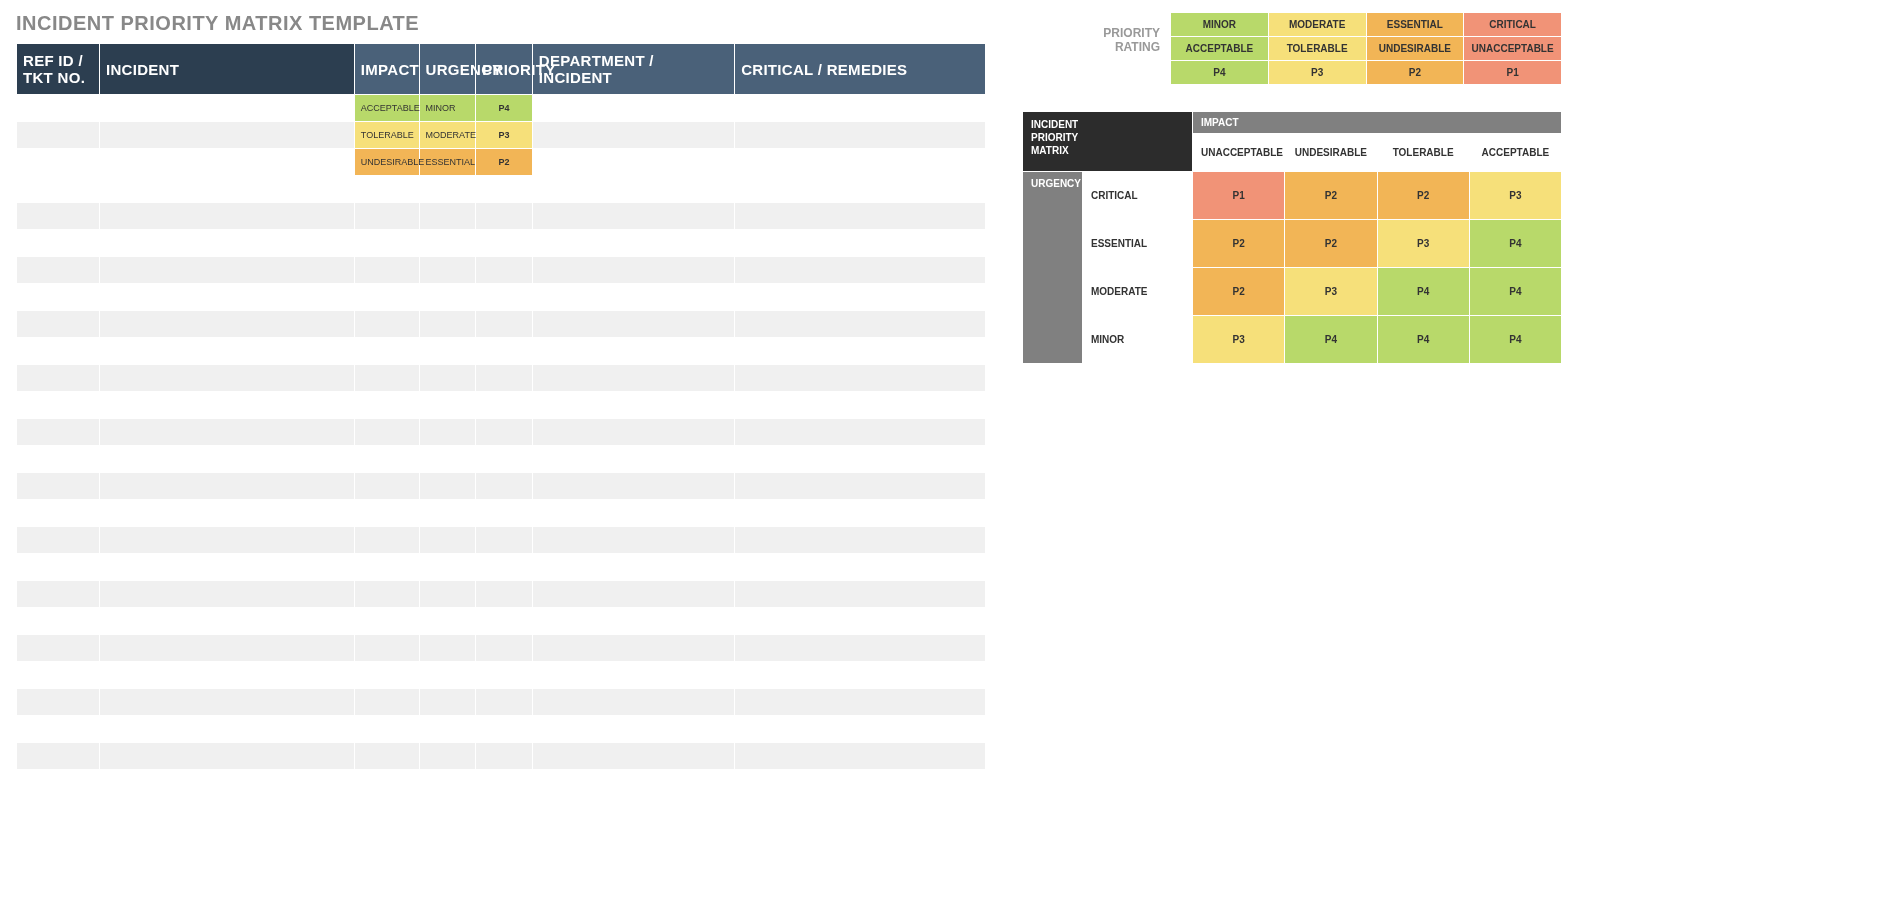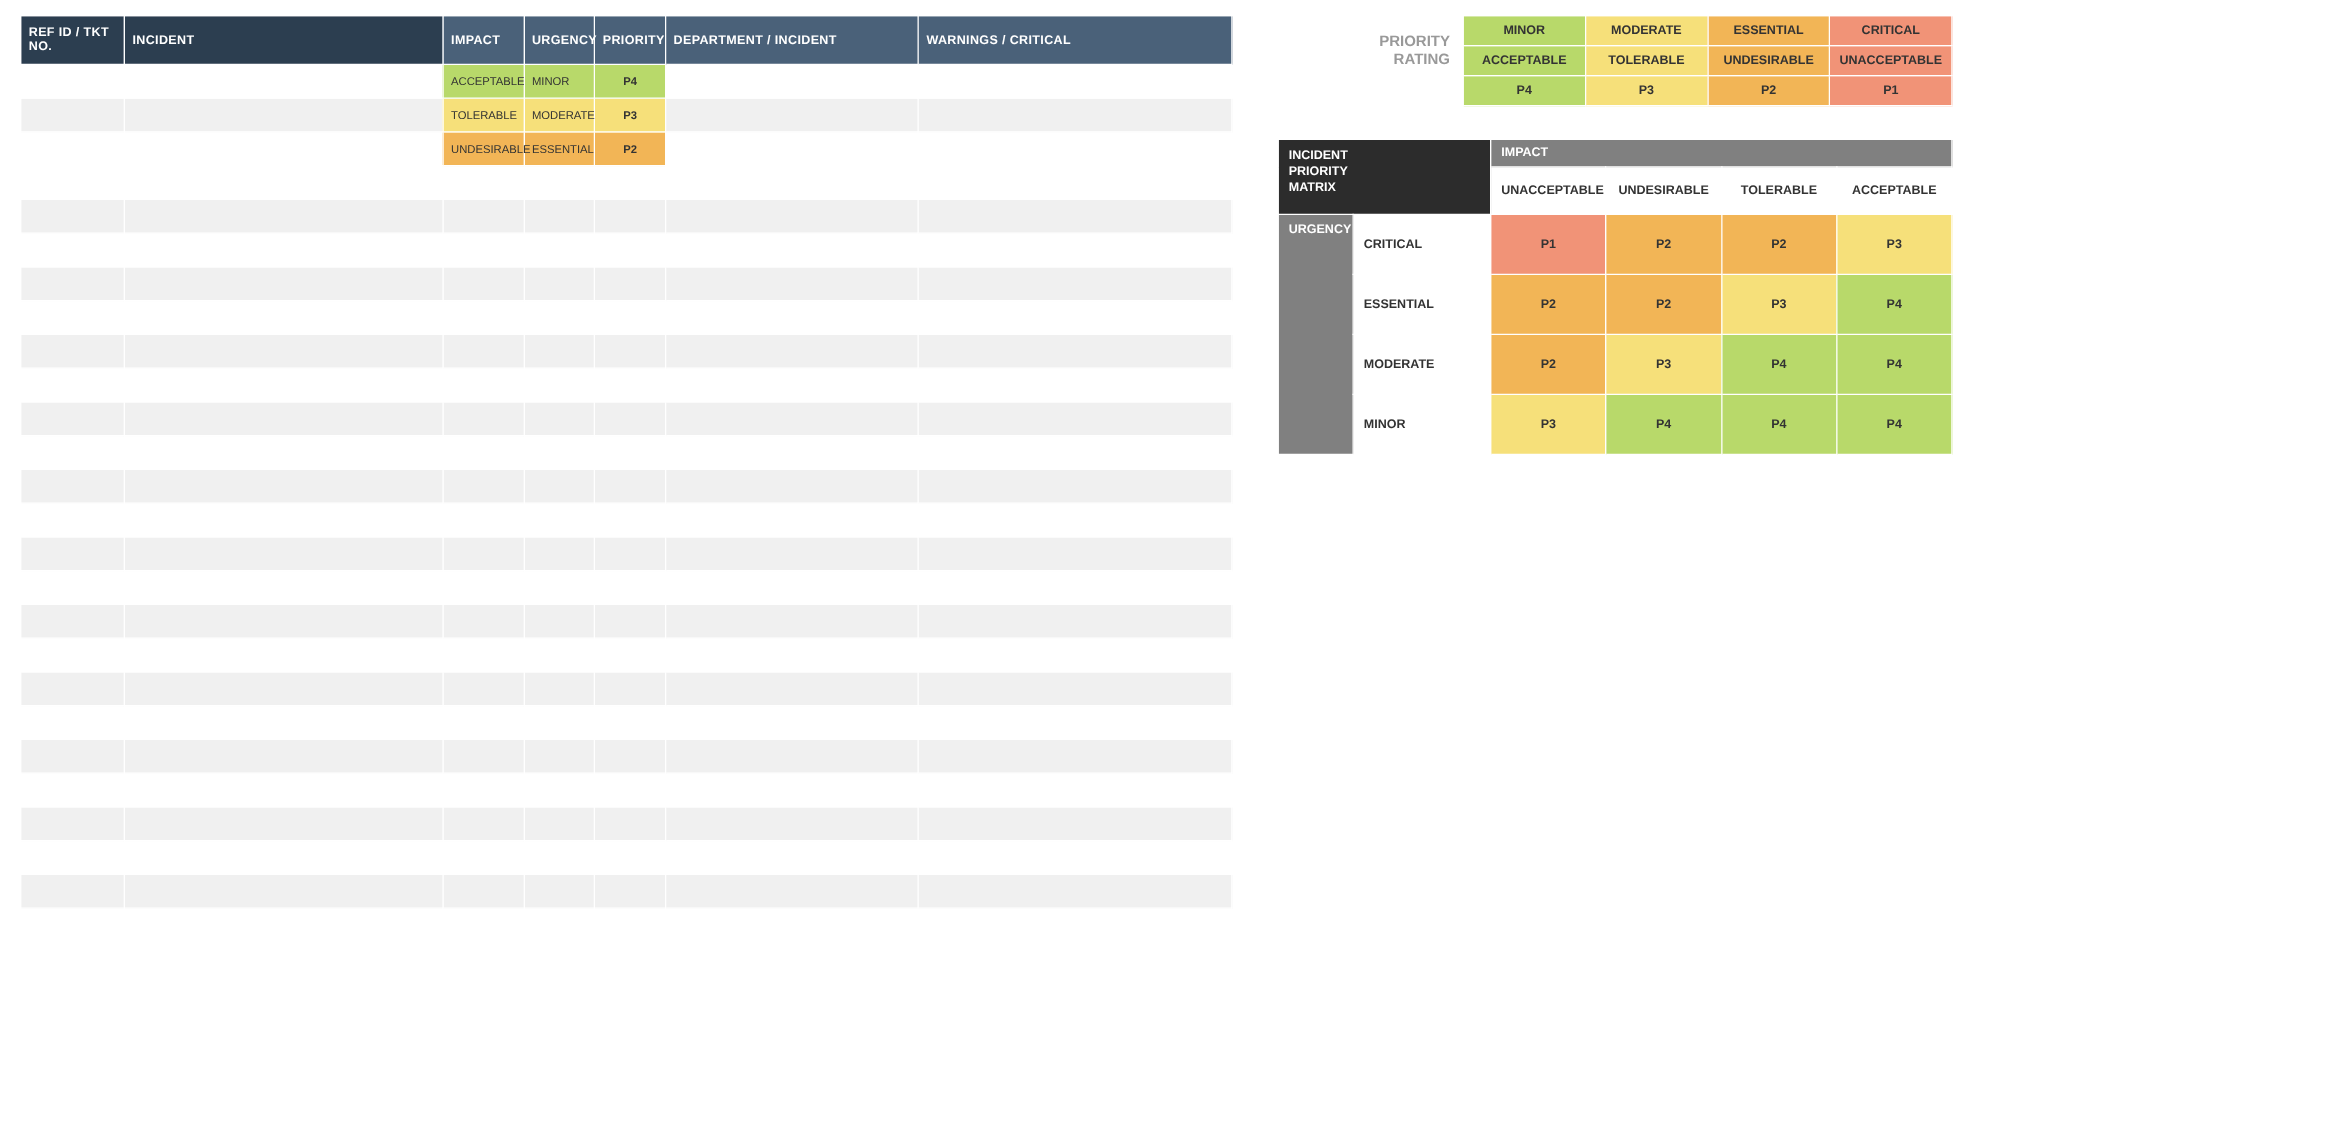--- a/index.html
+++ b/index.html
@@ -29,21 +29,21 @@
 
   
   table.incident {
     border-collapse: collapse;
     width: 100%;
     table-layout: fixed;
   }
   table.incident th {
     background: #2c3e50;
     color: #fff;
-    font-size: 10px;
+    font-size: 15px;
     font-weight: 700;
     text-align: left;
     padding: 8px 6px;
     border: 1px solid #fff;
     letter-spacing: 0.3px;
   }
   table.incident th.bluehdr { background: #4a6179; }
   table.incident td {
     border: 1px solid #fff;
     height: 27px;
@@ -147,39 +147,40 @@
     vertical-align: middle;
     font-size: 11px;
   }
 </style>
 </head>
 <body>
 
 <div class="page">
 
   <div class="left">
+    <h1 class="title">INCIDENT PRIORITY MATRIX TEMPLATE</h1>
     <table class="incident">
       <colgroup>
         <col style="width:82px">
           <col style="width:252px">
         <col style="width:64px">
           <col style="width:56px">
           <col style="width:56px">
         <col style="width:200px">
           <col style="width:248px">
       </colgroup>
       <thead>
         <tr>
           <th>REF ID / TKT NO.</th>
           <th>INCIDENT</th>
           <th class="bluehdr">IMPACT</th>
           <th class="bluehdr">URGENCY</th>
           <th class="bluehdr">PRIORITY</th>
           <th class="bluehdr">DEPARTMENT / INCIDENT</th>
-          <th class="bluehdr">WARNINGS / CRITICAL</th>
+          <th class="bluehdr">CRITICAL / REMEDIES</th>
         </tr>
       </thead>
       <tbody id="incident-body">
           <tr>
             <td></td>
             <td></td>
             <td class="c-green">ACCEPTABLE</td>
             <td class="c-green">MINOR</td>
             <td class="c-green center bold">P4</td>
             <td></td>

